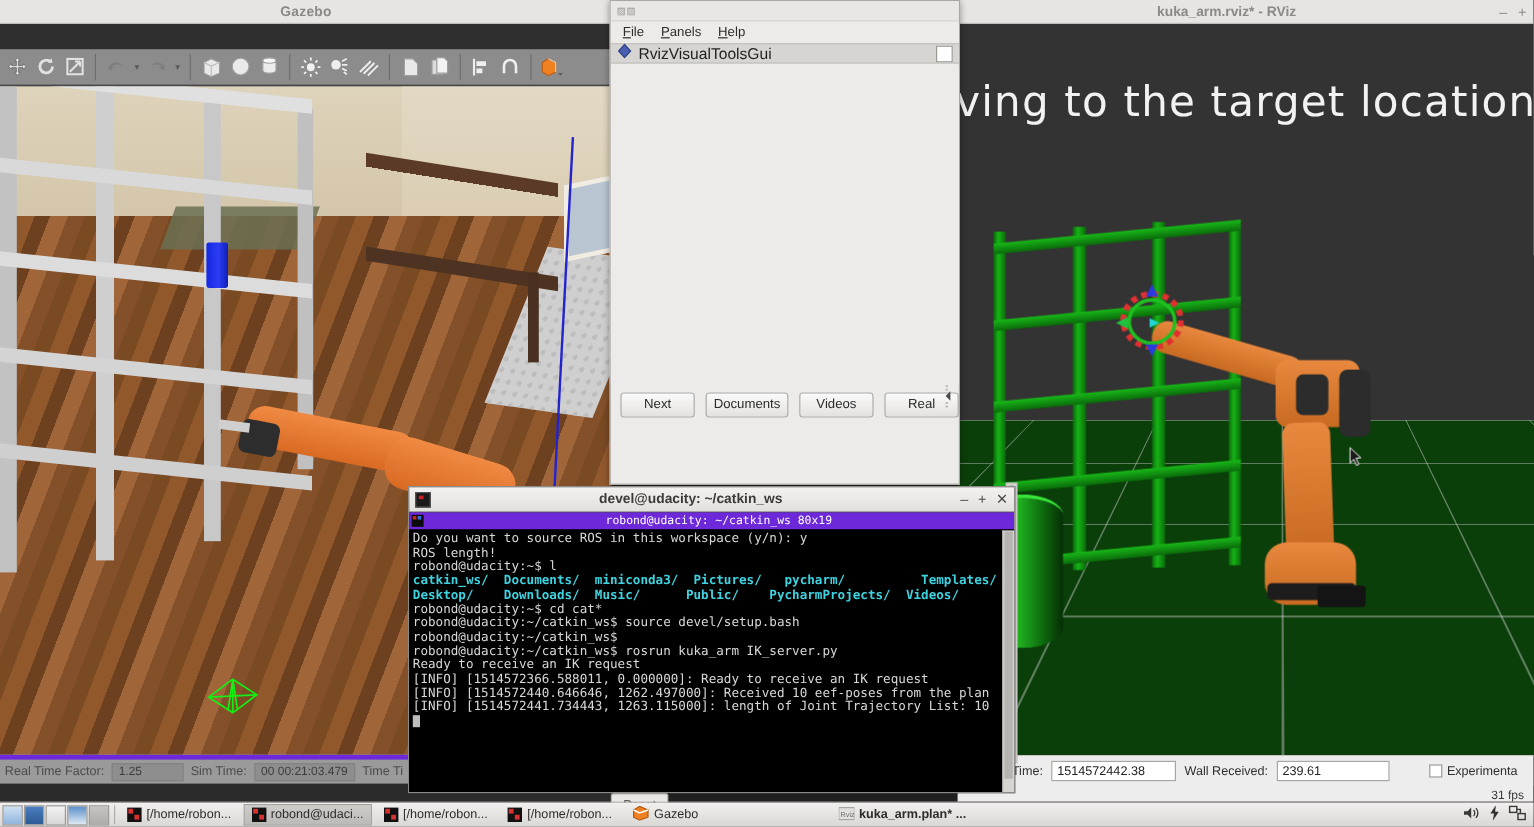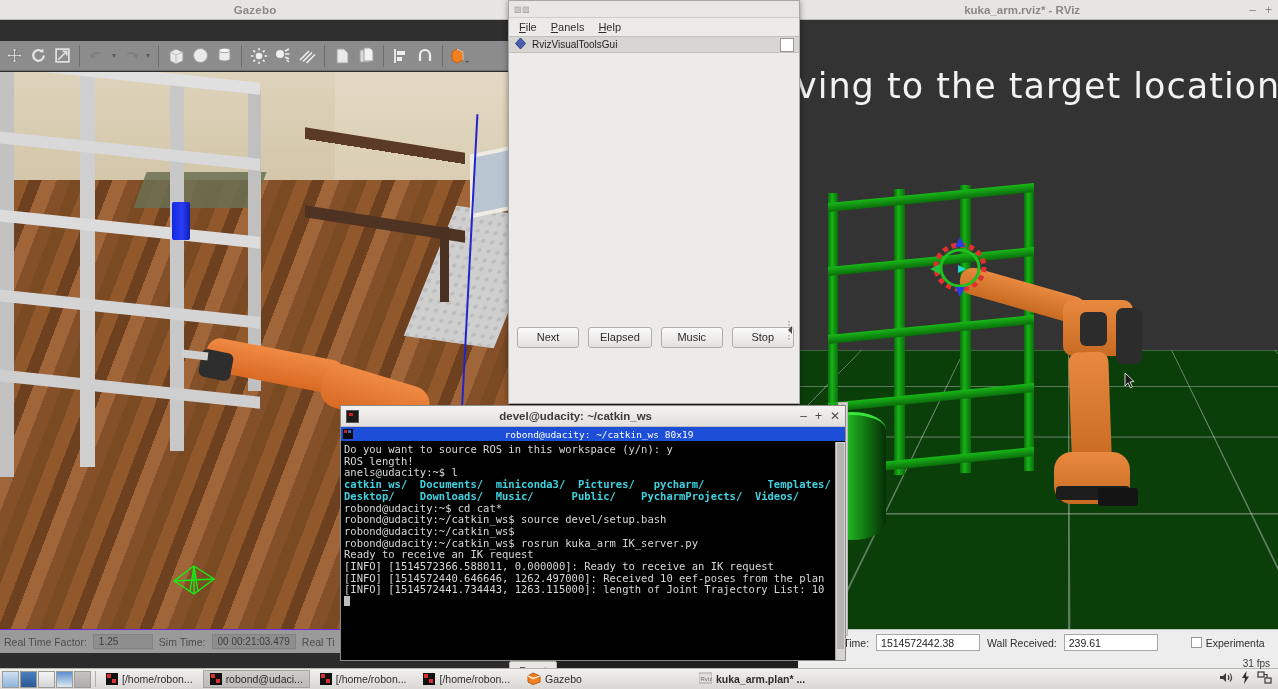--- a/index.html
+++ b/index.html
@@ -85,21 +85,21 @@
   
   .arm { position:absolute; background: linear-gradient(180deg,#f08a43,#d96a24); }
   #gz-marker {
     left:170px; top:490px; width:48px; height:36px;
   }
   #gz-blueline { left:467px; top:42px; width:2px; height:360px;
     background:#2424cc; transform: rotate(3deg); }
 
   #gazebo-statusbar {
     position:absolute; left:0; top:629px; width:510px; height:24px;
-    background:#9a9a9a; border-top:1px solid #6d28d9;
+    background:#9a9a9a; border-top:4px solid #6d28d9;
     display:flex; align-items:center; gap:6px; padding-left:4px;
     font-size:10.5px; color:#4a4a4a;
   }
   #gazebo-statusbar .lbl { color:#4d4d4d; }
   #gazebo-statusbar .fld {
     background:#8e8e8e; border:1px solid #828282; color:#3d3d3d;
     padding:1px 5px; min-width:60px; font-size:10px;
   }
   #gz-reset-btn {
     position:absolute; left:509px; top:661px; width:48px; height:20px;
@@ -187,21 +187,21 @@
   #rvt-menubar {
     height:18px; display:flex; align-items:center; gap:14px; padding-left:10px;
     font-size:11px; color:#2d2d2d; background:#edebe9;
   }
   #rvt-menubar span u { text-decoration: underline; }
   #rvt-panelrow {
     height:17px; background:#d7d5d2; border-top:1px solid #c2c0bd;
     border-bottom:1px solid #c2c0bd;
     display:flex; align-items:center; padding:0 5px; gap:5px;
   }
-  #rvt-panelrow .lab { font-size:10px; color:#1f1f1f; flex:1; }
+  #rvt-panelrow .lab { font-size:13px; color:#1f1f1f; flex:1; }
   #rvt-panelrow .box { width:14px; height:14px; background:#fff; border:1px solid #9b9996; }
   #rvt-body { position:absolute; left:0; top:54px; width:290px; height:265px; background:#edebe9; }
   #rvt-buttons {
     position:absolute; left:0; top:319px; width:290px; height:34px;
     display:flex; align-items:center; gap:9px; padding-left:8px;
   }
   .rvt-btn {
     height:21px; min-width:62px; padding:0 11px;
     background: linear-gradient(180deg,#fafafa,#e4e2df);
     border:1px solid #b0aeab; border-radius:3px;
@@ -229,21 +229,21 @@
     position:relative;
   }
   #term-titlebar .ico::after {
     content:''; position:absolute; left:2px; top:2px; width:4px; height:3px; background:#d02020;
   }
   #term-titlebar .t {
     flex:1; text-align:center; font-size:11.5px; font-weight:bold; color:#3d3b39;
   }
   #term-titlebar .wb { font-size:12px; color:#4d4b49; margin-left:8px; }
   #term-tabbar {
-    height:14px; background:#1d4ed8; display:flex; align-items:center; padding-left:2px;
+    height:14px; background:#6d28d9; display:flex; align-items:center; padding-left:2px;
   }
   #term-tabbar .tabico {
     width:10px; height:10px; background:#0b0b0b; position:relative; flex:0 0 auto;
   }
   #term-tabbar .tabico::before{content:'';position:absolute;left:1px;top:1px;width:3px;height:3px;background:#cc2020;}
   #term-tabbar .tabico::after{content:'';position:absolute;left:5px;top:1px;width:3px;height:3px;background:#2a6fd6;}
   #term-tabbar .t {
     flex:1; text-align:center; font-size:9.5px; color:#ffffff;
     font-family:"DejaVu Sans Mono", monospace;
   }
@@ -469,21 +469,21 @@
         </svg>
       </div>
 
     </div>
 
     <div id="gazebo-statusbar">
       <span class="lbl">Real Time Factor:</span>
       <span class="fld">1.25</span>
       <span class="lbl">Sim Time:</span>
       <span class="fld">00 00:21:03.479</span>
-      <span class="lbl">Real Ti</span>
+      <span class="lbl">Time Ti</span>
     </div>
   </div>
 
   <div id="rviz-window">
     <div id="rviz-titlebar">
       <span class="t">kuka_arm.rviz* - RViz</span>
       <span class="wbtn">–</span>
       <span class="wbtn">+</span>
     </div>
 
@@ -575,23 +575,23 @@
           </svg>
       </span>
       <span class="lab">RvizVisualToolsGui</span>
       <span class="box"></span>
     </div>
 
     <div id="rvt-body"></div>
 
     <div id="rvt-buttons">
       <div class="rvt-btn">Next</div>
-      <div class="rvt-btn">Elapsed</div>
-      <div class="rvt-btn">Music</div>
-      <div class="rvt-btn">Stop</div>
+      <div class="rvt-btn">Documents</div>
+      <div class="rvt-btn">Videos</div>
+      <div class="rvt-btn">Real</div>
     </div>
 
     <div id="rvt-grip">
       <svg width="10" height="20" viewBox="0 0 10 20">
           <path d="M7 6l-4 4 4 4z" fill="#4a4a4a"></path>
           <g fill="#bdbbb8">
             <rect x="3" y="1" width="2" height="1.6"></rect>
             <rect x="3" y="4" width="2" height="1.6"></rect>
             <rect x="3" y="15" width="2" height="1.6"></rect>
             <rect x="3" y="18" width="2" height="1.6"></rect>
@@ -616,21 +616,21 @@
     </div>
 
     <div id="term-tabbar">
       <span class="tabico"></span>
       <span class="t">robond@udacity: ~/catkin_ws 80x19</span>
     </div>
 
     <div id="term-screen">
       <div id="term-text"><span>Do you want to source ROS in this workspace (y/n): y</span>
 <span>ROS length!</span>
-<span>anels@udacity:~$ l</span>
+<span>robond@udacity:~$ l</span>
 <span class="c-cyan">catkin_ws/  Documents/  miniconda3/  Pictures/   pycharm/          Templates/</span>
 <span class="c-cyan">Desktop/    Downloads/  Music/      Public/    PycharmProjects/  Videos/</span>
 <span>robond@udacity:~$ cd cat*</span>
 <span>robond@udacity:~/catkin_ws$ source devel/setup.bash</span>
 <span>robond@udacity:~/catkin_ws$</span>
 <span>robond@udacity:~/catkin_ws$ rosrun kuka_arm IK_server.py</span>
 <span>Ready to receive an IK request</span>
 <span>[INFO] [1514572366.588011, 0.000000]: Ready to receive an IK request</span>
 <span>[INFO] [1514572440.646646, 1262.497000]: Received 10 eef-poses from the plan</span>
 <span>[INFO] [1514572441.734443, 1263.115000]: length of Joint Trajectory List: 10</span>

